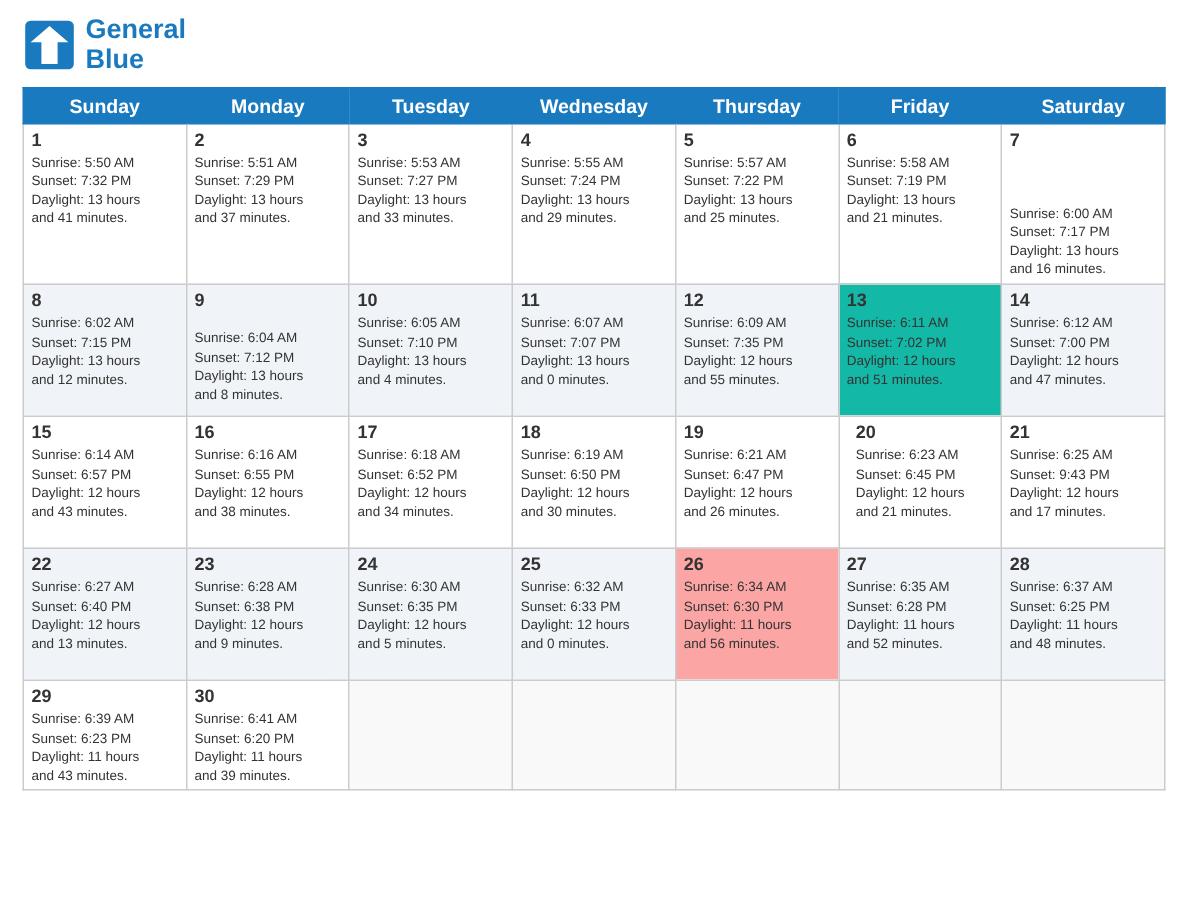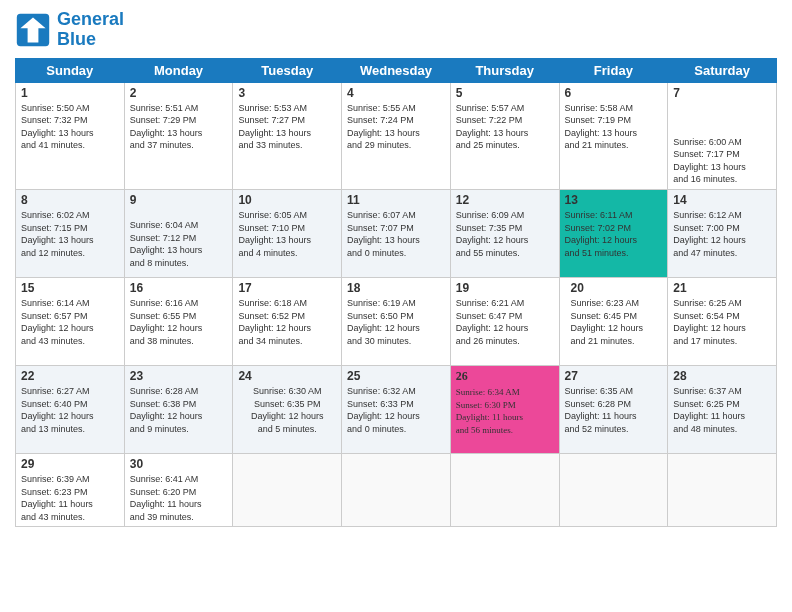--- a/index.html
+++ b/index.html
@@ -279,21 +279,21 @@
           <td style="background: rgb(255, 255, 255); padding-left: 11px;">
             <span class="day-number">20</span>
             <div class="day-info" style="white-space: pre-line;">Sunrise: 6:23 AM
 Sunset: 6:45 PM
 Daylight: 12 hours
 and 21 minutes.</div>
           </td>
           <td style="background: rgb(255, 255, 255);">
             <span class="day-number">21</span>
             <div class="day-info" style="white-space: pre-line;">Sunrise: 6:25 AM
-Sunset: 6:54 PM
+Sunset: 9:43 PM
 Daylight: 12 hours
 and 17 minutes.</div>
           </td>
         </tr>
         <tr>
           <td style="background: rgb(240, 244, 248);">
             <span class="day-number">22</span>
             <div class="day-info" style="white-space: pre-line;">Sunrise: 6:27 AM
 Sunset: 6:40 PM
 Daylight: 12 hours
@@ -301,33 +301,33 @@
           </td>
           <td style="background: rgb(240, 244, 248);">
             <span class="day-number">23</span>
             <div class="day-info" style="white-space: pre-line;">Sunrise: 6:28 AM
 Sunset: 6:38 PM
 Daylight: 12 hours
 and 9 minutes.</div>
           </td>
           <td style="background: rgb(240, 244, 248);">
             <span class="day-number">24</span>
-            <div class="day-info" style="white-space: pre-line; text-align: center;">Sunrise: 6:30 AM
+            <div class="day-info" style="white-space: pre-line;">Sunrise: 6:30 AM
 Sunset: 6:35 PM
 Daylight: 12 hours
 and 5 minutes.</div>
           </td>
           <td style="background: rgb(240, 244, 248);">
             <span class="day-number">25</span>
             <div class="day-info" style="white-space: pre-line;">Sunrise: 6:32 AM
 Sunset: 6:33 PM
 Daylight: 12 hours
 and 0 minutes.</div>
           </td>
-          <td style="background: #ec4899; font-family: Liberation Serif, serif;">
+          <td style="background: #fca5a5;">
             <span class="day-number">26</span>
             <div class="day-info" style="white-space: pre-line;">Sunrise: 6:34 AM
 Sunset: 6:30 PM
 Daylight: 11 hours
 and 56 minutes.</div>
           </td>
           <td style="background: rgb(240, 244, 248);">
             <span class="day-number">27</span>
             <div class="day-info" style="white-space: pre-line;">Sunrise: 6:35 AM
 Sunset: 6:28 PM

